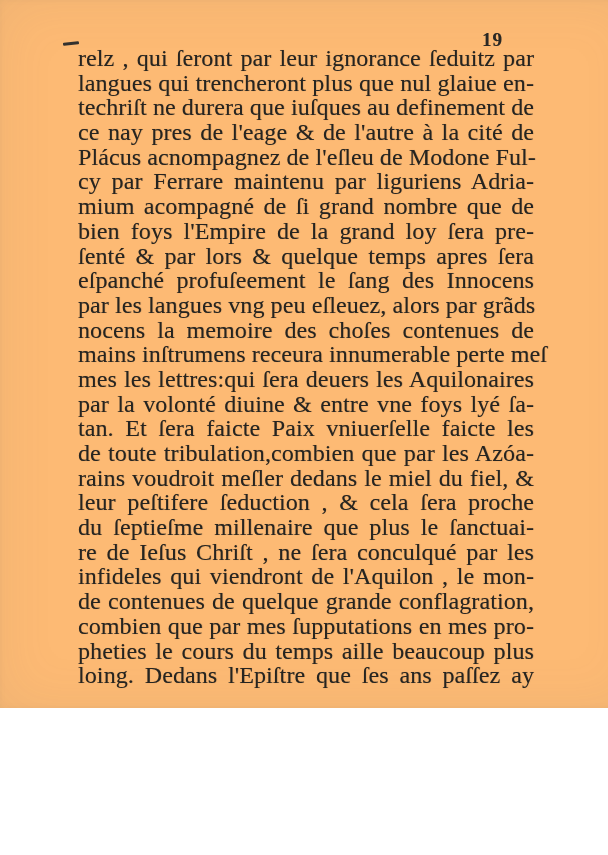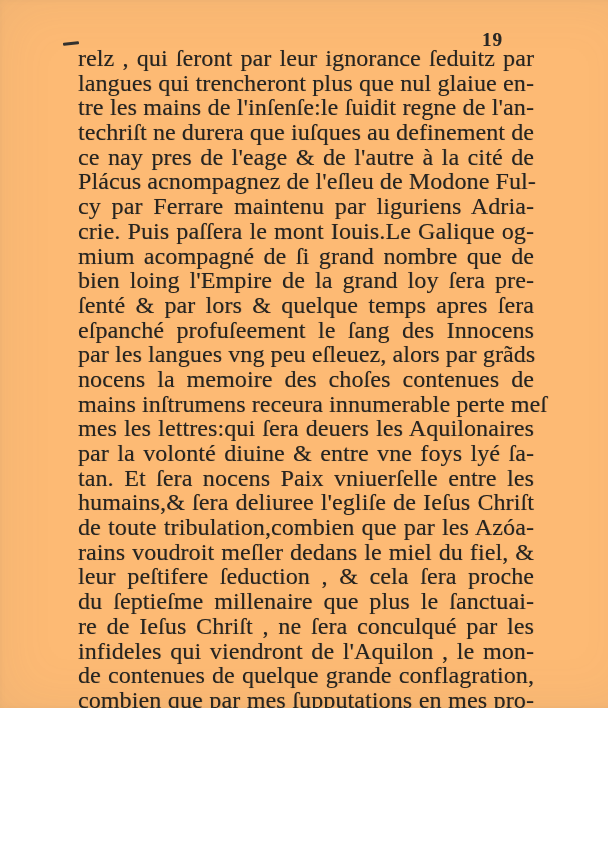--- a/index.html
+++ b/index.html
@@ -77,37 +77,34 @@
 </style>
 </head>
 <body>
 
 <div class="scan">
   <div class="dash-mark"></div>
   <div class="page-number">19</div>
   <div class="text-block">
       <div class="line">relz , qui ſeront par leur ignorance ſeduitz par</div>
       <div class="line">langues qui trencheront plus que nul glaiue en-</div>
-      <div class="line">tre les mains de l'inſenſe:le ſuidit regne de l'an-</div>
       <div class="line">techriſt ne durera que iuſques au definement de</div>
       <div class="line">ce nay pres de l'eage &amp; de l'autre à la cité de</div>
       <div class="line">Plácus acnompagnez de l'eſleu de Modone Ful-</div>
       <div class="line">cy par Ferrare maintenu par liguriens Adria-</div>
-      <div class="line">crie. Puis paſſera le mont Iouis.Le Galique og-</div>
       <div class="line">mium acompagné de ſi grand nombre que de</div>
-      <div class="line">bien loing l'Empire de la grand loy ſera pre-</div>
+      <div class="line">bien foys l'Empire de la grand loy ſera pre-</div>
       <div class="line">ſenté &amp; par lors &amp; quelque temps apres ſera</div>
       <div class="line">eſpanché profuſeement le ſang des Innocens</div>
       <div class="line">par les langues vng peu eſleuez, alors par grãds</div>
       <div class="line">nocens la memoire des choſes contenues de</div>
       <div class="line">mains inſtrumens receura innumerable perte meſ</div>
       <div class="line">mes les lettres:qui ſera deuers les Aquilonaires</div>
       <div class="line">par la volonté diuine &amp; entre vne foys lyé ſa-</div>
-      <div class="line">tan. Et ſera nocens Paix vniuerſelle entre les</div>
-      <div class="line">humains,&amp; ſera deliuree l'egliſe de Ieſus Chriſt</div>
+      <div class="line">tan. Et ſera faicte Paix vniuerſelle faicte les</div>
       <div class="line">de toute tribulation,combien que par les Azóa-</div>
       <div class="line">rains voudroit meſler dedans le miel du fiel, &amp;</div>
       <div class="line">leur peſtifere ſeduction , &amp; cela ſera proche</div>
       <div class="line">du ſeptieſme millenaire que plus le ſanctuai-</div>
       <div class="line">re de Ieſus Chriſt , ne ſera conculqué par les</div>
       <div class="line">infideles qui viendront de l'Aquilon , le mon-</div>
       <div class="line">de contenues de quelque grande conflagration,</div>
       <div class="line">combien que par mes ſupputations en mes pro-</div>
       <div class="line">pheties le cours du temps aille beaucoup plus</div>
       <div class="line">loing. Dedans l'Epiſtre que ſes ans paſſez ay</div>

